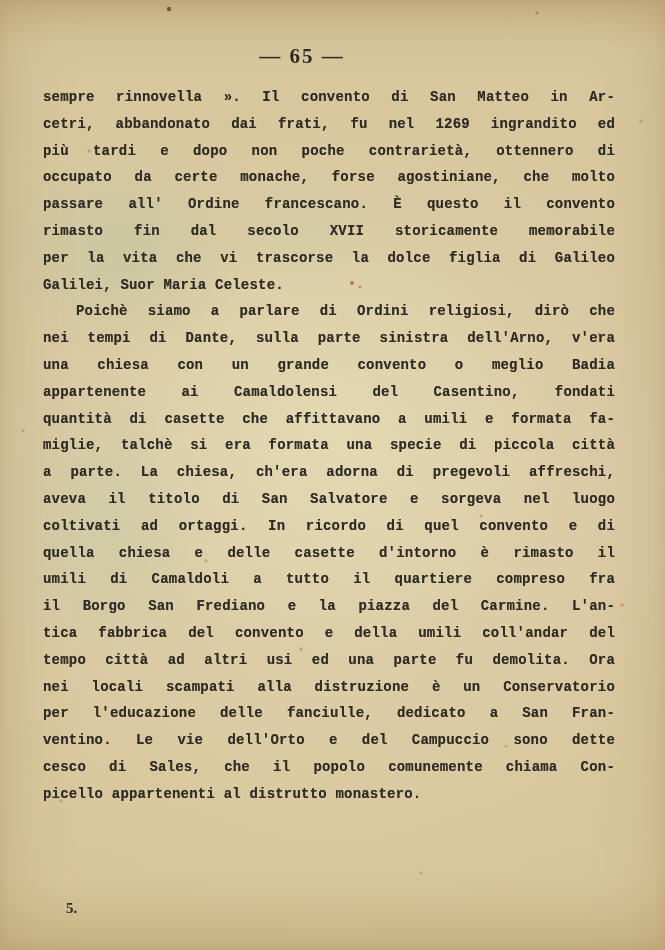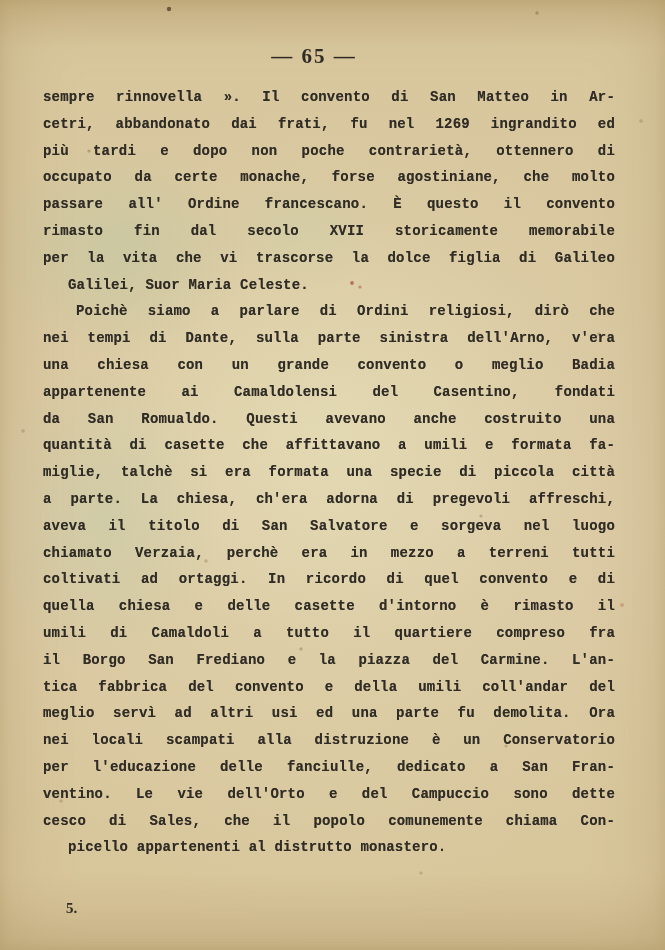--- a/index.html
+++ b/index.html
@@ -43,21 +43,21 @@
       480px 515px 0 0.6px rgba(120,95,60,0.35),
       205px 560px 0 0.8px rgba(125,100,65,0.30),
       598px 333px 0 0.7px rgba(120,95,60,0.35),
        60px 800px 0 0.7px rgba(120,95,60,0.30),
       420px 872px 0 0.6px rgba(120,95,60,0.30),
       640px 120px 0 0.8px rgba(120,95,60,0.30),
        22px 430px 0 0.8px rgba(120,95,60,0.30),
       505px 745px 0 0.6px rgba(120,95,60,0.28);
   }
   .header{
-    position:absolute;left:28px;top:44px;width:572px;
+    position:absolute;left:16px;top:44px;width:572px;
     text-align:center;
     font-size:21px;font-weight:700;
     letter-spacing:2px;
     color:var(--ink);
   }
   .textblock{
     position:absolute;left:43px;top:84px;width:572px;
     color:var(--ink);
   }
   .line{
@@ -67,21 +67,21 @@
     height:26.8px;
     letter-spacing:0.2px;
     text-align:justify;
     text-align-last:justify;
     white-space:nowrap;
     overflow:hidden;
     text-shadow:0 0 0.5px rgba(47,43,37,0.55);
     font-family:Liberation Mono, monospace;
   }
   .line.indent{padding-left:33px;}
-  .line.no-just{text-align-last:left;margin-left:25px;}
+  .line.no-just{text-align-last:left;}
   .footer{
     position:absolute;left:66px;top:900px;
     font-size:15px;font-weight:700;
     color:var(--ink);
   }
 </style>
 </head>
 <body>
 
 <div class="page">
@@ -95,32 +95,30 @@
       <div class="line">più tardi e dopo non poche contrarietà, ottennero di</div>
       <div class="line">occupato da certe monache, forse agostiniane, che molto</div>
       <div class="line">passare all' Ordine francescano. È questo il convento</div>
       <div class="line">rimasto fin dal secolo XVII storicamente memorabile</div>
       <div class="line">per la vita che vi trascorse la dolce figlia di Galileo</div>
       <div class="line no-just">Galilei, Suor Maria Celeste.</div>
       <div class="line indent">Poichè siamo a parlare di Ordini religiosi, dirò che</div>
       <div class="line">nei tempi di Dante, sulla parte sinistra dell'Arno, v'era</div>
       <div class="line">una chiesa con un grande convento o meglio Badia</div>
       <div class="line">appartenente ai Camaldolensi del Casentino, fondati</div>
-      <div class="line">da San Romualdo. Questi avevano anche costruito una</div>
       <div class="line">quantità di casette che affittavano a umili e formata fa-</div>
       <div class="line">miglie, talchè si era formata una specie di piccola città</div>
       <div class="line">a parte. La chiesa, ch'era adorna di pregevoli affreschi,</div>
       <div class="line">aveva il titolo di San Salvatore e sorgeva nel luogo</div>
-      <div class="line">chiamato Verzaia, perchè era in mezzo a terreni tutti</div>
       <div class="line">coltivati ad ortaggi. In ricordo di quel convento e di</div>
       <div class="line">quella chiesa e delle casette d'intorno è rimasto il</div>
       <div class="line">umili di Camaldoli a tutto il quartiere compreso fra</div>
       <div class="line">il Borgo San Frediano e la piazza del Carmine. L'an-</div>
       <div class="line">tica fabbrica del convento e della umili coll'andar del</div>
-      <div class="line">meglio servì ad altri usi ed una parte fu demolita. Ora</div>
+      <div class="line">tempo città ad altri usi ed una parte fu demolita. Ora</div>
       <div class="line">nei locali scampati alla distruzione è un Conservatorio</div>
       <div class="line">per l'educazione delle fanciulle, dedicato a San Fran-</div>
       <div class="line">ventino. Le vie dell'Orto e del Campuccio sono dette</div>
       <div class="line">cesco di Sales, che il popolo comunemente chiama Con-</div>
       <div class="line no-just">picello appartenenti al distrutto monastero.</div>
     </div>
 
   <div class="footer">5.</div>
 </div>
 

